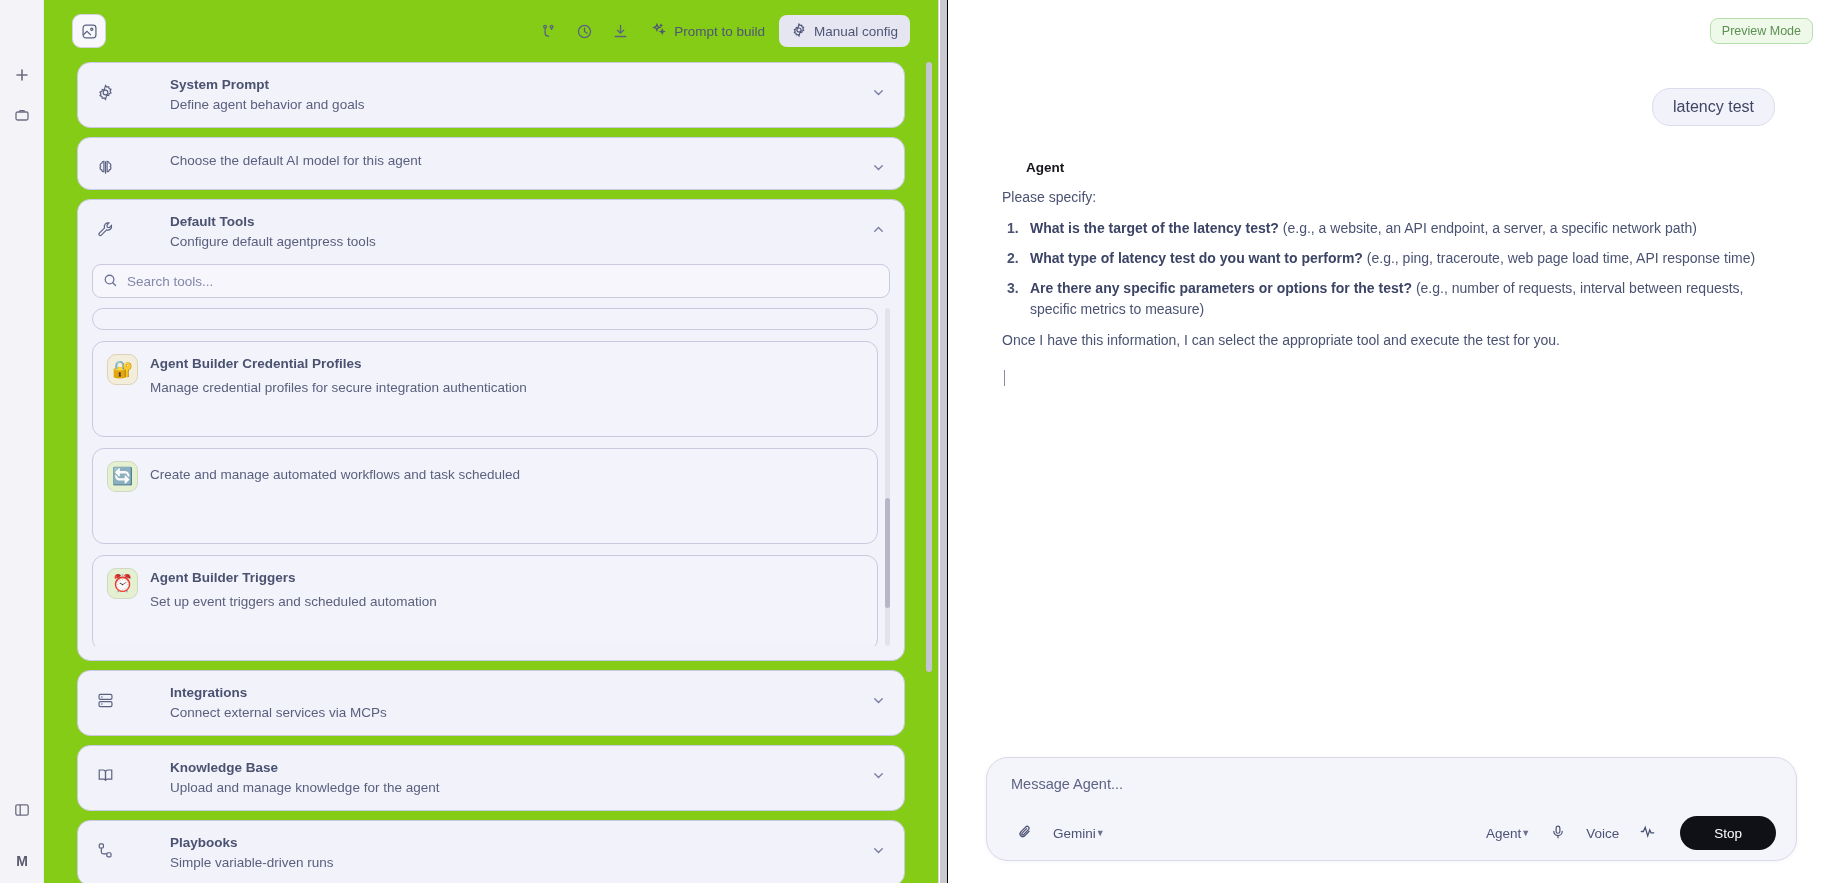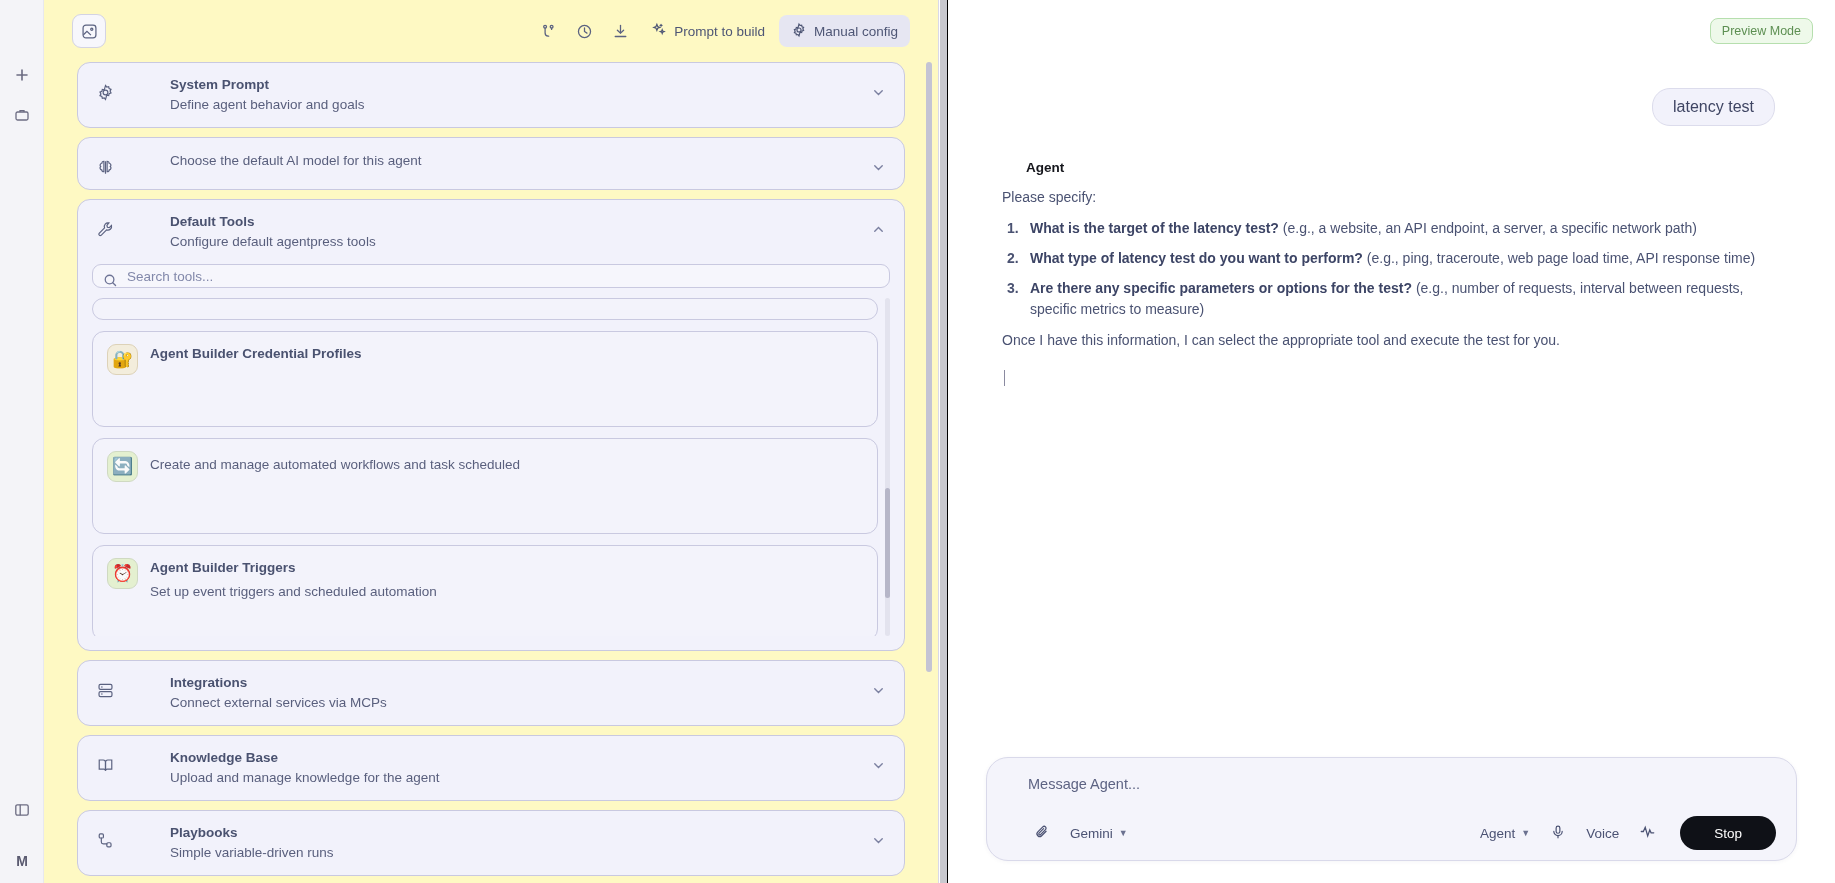--- a/index.html
+++ b/index.html
@@ -24,21 +24,21 @@
     display: flex; align-items: center; justify-content: center;
     color: #6c6c82; cursor: pointer; border-radius: 6px;
   }
   .rail-bottom { position: absolute; bottom: 14px; left: 0; width: 44px;
     display: flex; flex-direction: column; align-items: center; gap: 16px; }
   .rail-avatar { font-size: 14px; color: #5a5a70; font-weight: 600; }
 
   
   .editor {
     width: 895px; flex: 0 0 895px; height: 883px;
-    background: #fef9c3;
+    background: #84cc16;
     position: relative;
     display: flex; flex-direction: column;
     border-right: 1px solid #d9d9e8;
   }
   .editor-topbar {
     height: 62px; flex: 0 0 62px;
     display: flex; align-items: center;
     padding: 0 28px 0 28px;
     position: relative;
   }
@@ -96,21 +96,21 @@
     display: flex; align-items: center; justify-content: center;
     padding-top: 10px;
   }
 
   .acc-body { padding: 0 14px 14px 14px; }
 
   .search-wrap {
     position: relative; margin-bottom: 10px;
   }
   .search-input {
-    width: 100%; height: 24px;
+    width: 100%; height: 34px;
     border: 1px solid #c9c9e0; border-radius: 9px;
     background: #f6f6fc;
     padding: 0 12px 0 34px;
     font-size: 13.5px; color: #50567a;
     font-family: "Liberation Sans", sans-serif;
     outline: none;
   }
   .search-input::placeholder { color: #8288aa; }
   .search-icon {
     position: absolute; left: 11px; top: 9px;
@@ -216,29 +216,29 @@
   .cursor-caret {
     display: inline-block; width: 1px; height: 16px;
     background: #8a8aa0; margin-top: 12px; margin-left: 2px;
   }
 
   
   .composer-wrap { padding: 0 38px 22px 38px; }
   .composer {
     border: 1px solid #d9d9ea; border-radius: 22px;
     background: #f4f4fb;
-    padding: 16px 20px 10px 37px;
+    padding: 16px 20px 10px 20px;
     box-shadow: 0 1px 4px rgba(60,60,90,0.05);
   }
   .composer-placeholder {
     font-size: 14.5px; color: #5d6383; padding: 2px 0 24px 4px;
   }
   .composer-row { display: flex; align-items: center; gap: 0; }
   .comp-btn {
-    display: flex; align-items: center; gap: 6px;
+    display: flex; align-items: center; 
     height: 32px; padding: 0 10px; border-radius: 8px;
     font-size: 13.5px; color: #4b5273; cursor: pointer;
   }
   .comp-spacer { flex: 1; }
   .stop-btn {
     background: #0f1117; color: #ffffff;
     border-radius: 20px; height: 34px;
     padding: 0 34px; display: flex; align-items: center;
     font-size: 13.5px; cursor: pointer; margin-left: 14px;
   }
@@ -399,20 +399,21 @@
           </div>
 
           <div class="tool-list">
 
             <div class="tool-card partial"></div>
 
             <div class="tool-card">
               <div class="tool-emoji orange">🔐</div>
               <div class="tool-txt">
                 <div class="tool-name">Agent Builder Credential Profiles</div>
+                <div class="tool-desc">Manage credential profiles for secure integration authentication</div>
               </div>
             </div>
 
             <div class="tool-card">
               <div class="tool-emoji">🔄</div>
               <div class="tool-txt">
                 <div class="tool-desc">Create and manage automated workflows and task scheduled</div>
               </div>
             </div>
 

